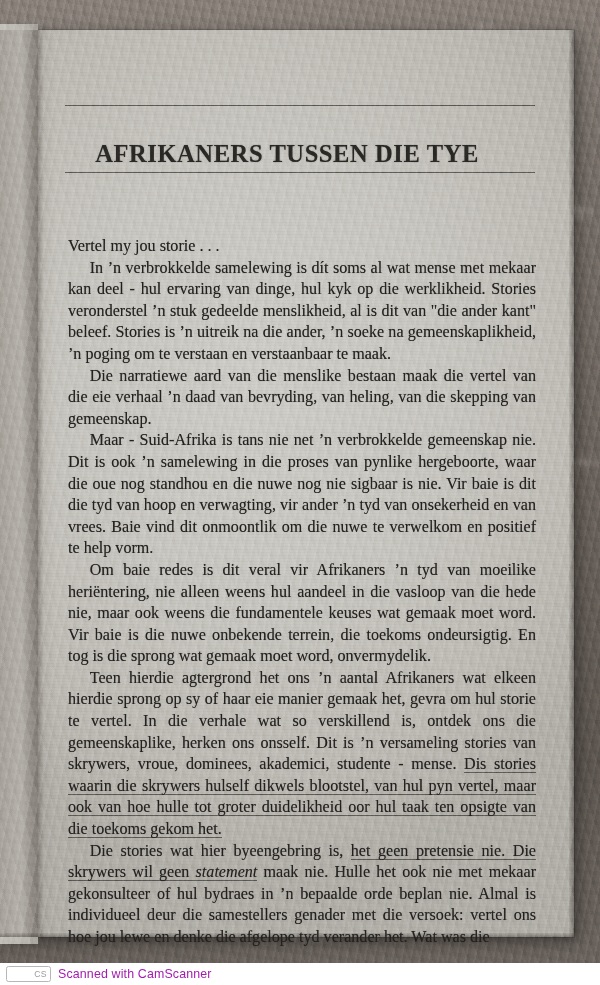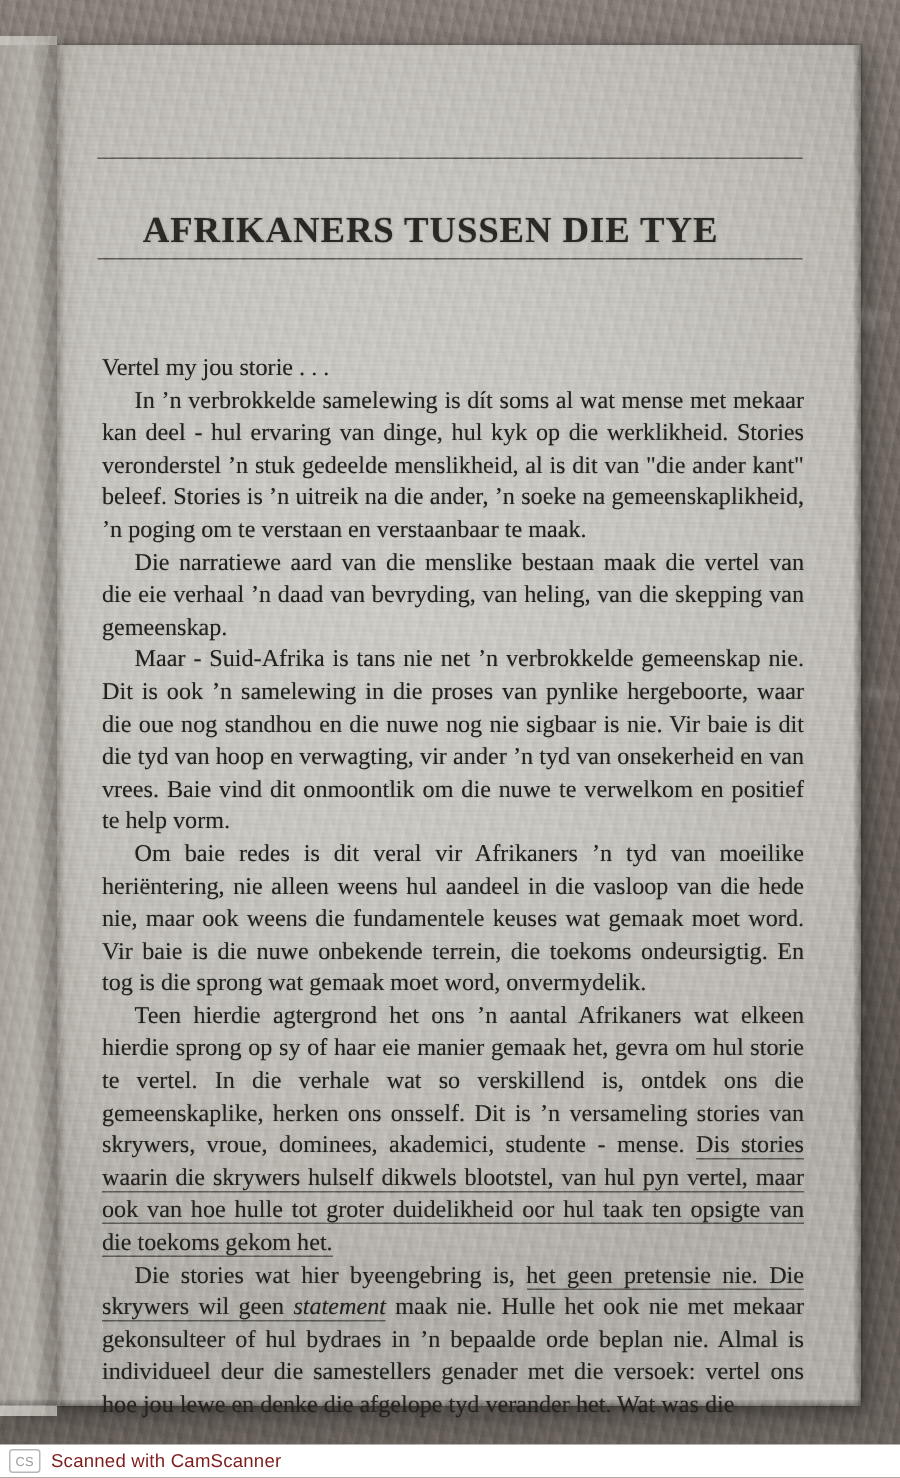--- a/index.html
+++ b/index.html
@@ -100,25 +100,25 @@
 
   
   #watermark-bar{
     position:absolute;left:0;top:963px;width:600px;height:22px;
     background:#ffffff;display:flex;align-items:center;
   }
   #cs-logo{
     margin-left:6px;width:19px;height:14px;border:1.3px solid #b7b7b7;border-radius:2.5px;
     display:flex;align-items:center;justify-content:center;
     font-family:"Liberation Sans", sans-serif;font-size:8.6px;font-weight:normal;color:#9b9b9b;
-    letter-spacing:.2px;line-height:1;
+    letter-spacing:.2px;line-height:1;padding-left:24px;
   }
   #cs-text{
     margin-left:7px;font-family:"Liberation Sans", sans-serif;
-    font-size:12.4px;color:#7f1d1d;letter-spacing:.15px;
+    font-size:12.4px;color:#a21caf;letter-spacing:.15px;
   }
 </style>
 </head>
 <body>
 
 <div id="scan-photo">
 
   <div id="book-page">
     <div id="page-grain"></div>
     <div id="page-left-strip"></div>

